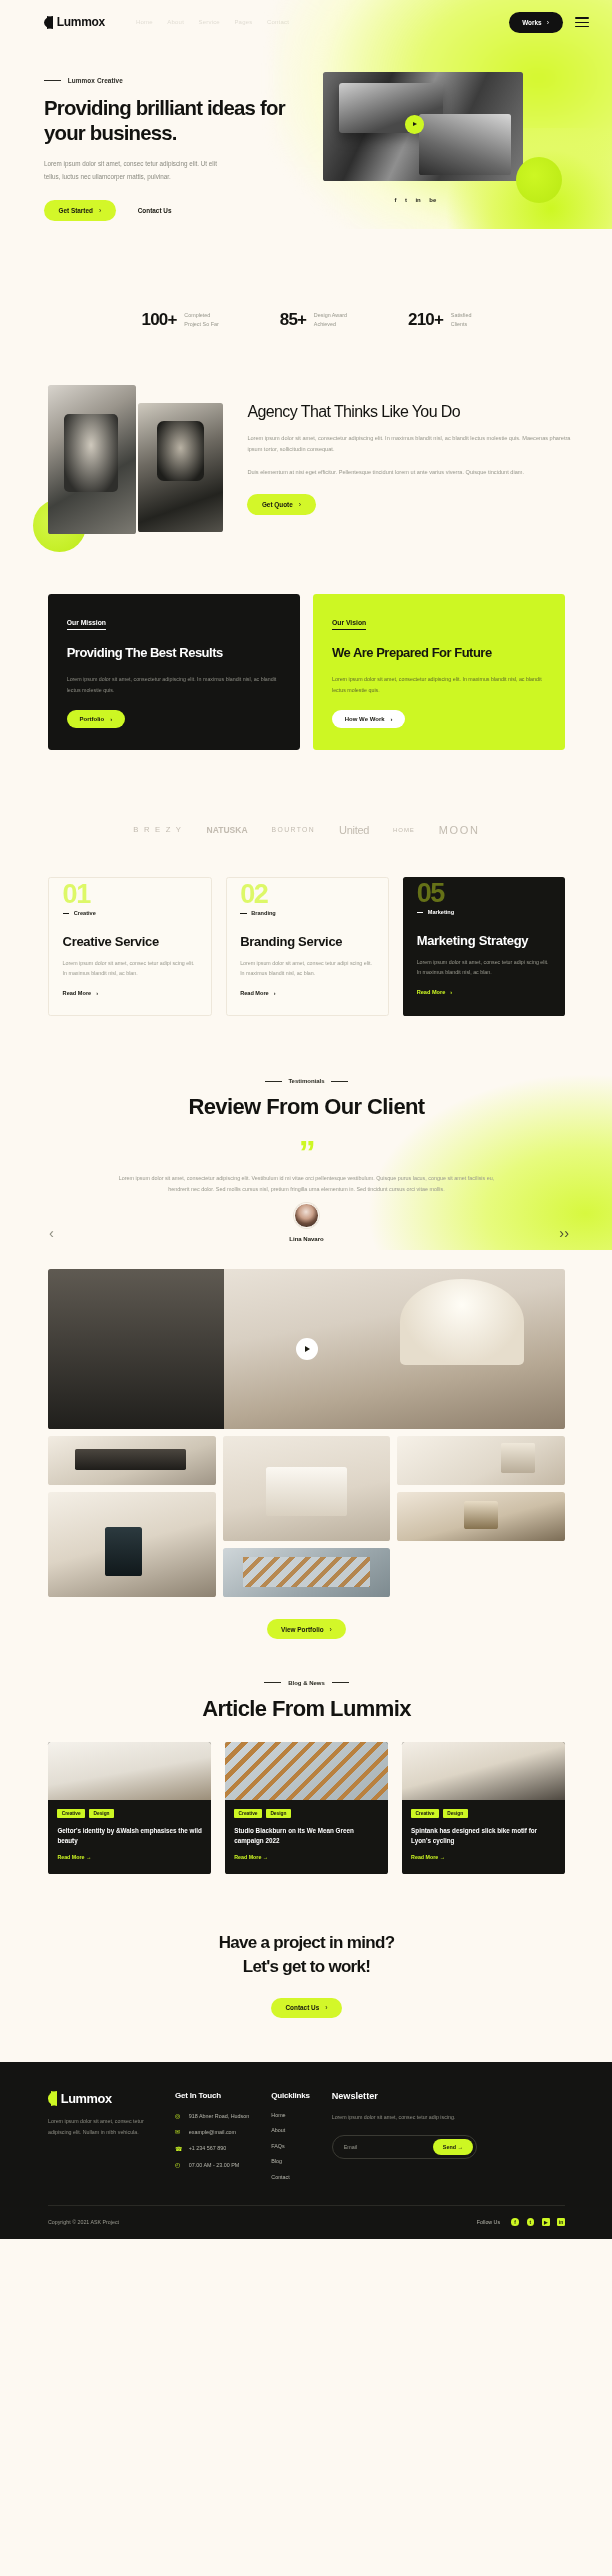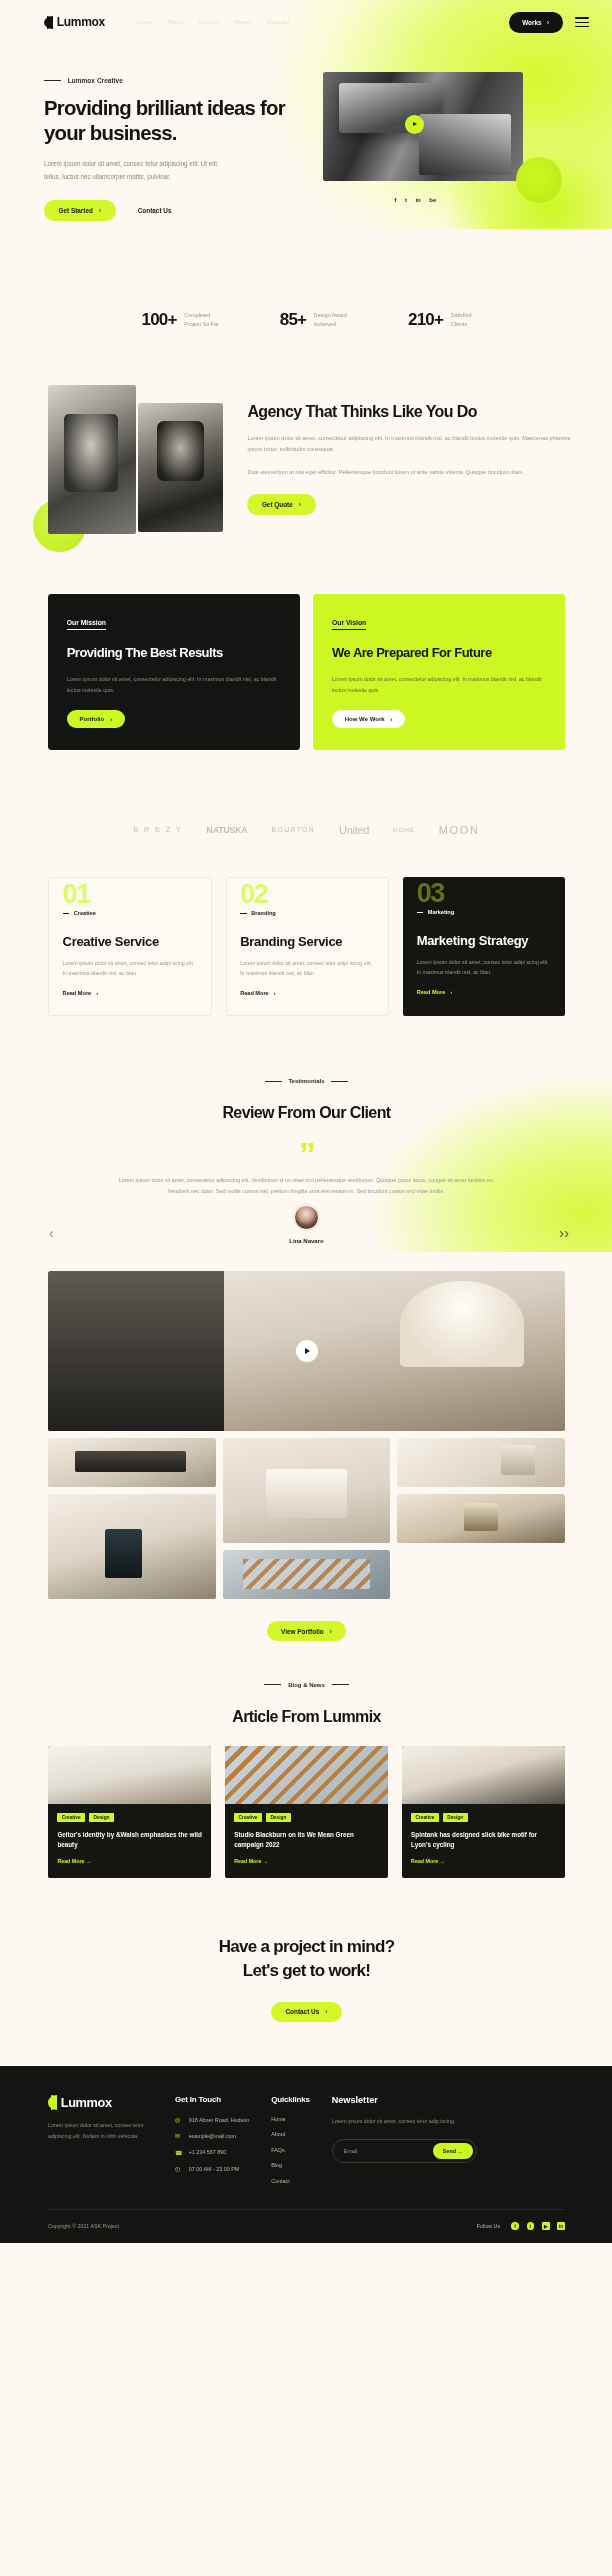--- a/index.html
+++ b/index.html
@@ -171,21 +171,21 @@
     left:90px; top:18.7px; width:85px; height:129px;
     background:linear-gradient(160deg,#cfcabf 0%,#6e6a62 40%,#23231f 75%,#55534c 100%);
   }
   .ag-img.b::after{
     content:""; position:absolute; left:22%; top:14%; width:56%; height:46%;
     background:radial-gradient(ellipse at 50% 45%, #b9b2a4, #1e1e1b 80%);
     border-radius:6.8px;
   }
   .agency-txt { flex:1; padding-top:17px; }
   .agency-txt h2 {
-    font-size:16px; line-height:1.25; font-weight:700; letter-spacing:-0.6px; color:#131310;
+    font-size:16px; line-height:1.25; font-weight:400; letter-spacing:-0.6px; color:#131310;
   }
   .agency-txt p {
     margin-top:11px; font-size:5.6px; line-height:2.1; color:#97978c;
   }
   .agency-txt .btn-lime { margin-top:15.3px; }
 
   
   .mv { display:flex; gap:13.6px; padding:8.5px 48px 48px; background:#fdf9f2; }
   .mv-card { flex:1; border-radius:3.4px; padding:18.7px 18.7px 22px; }
   .mv-card.dark { background:#141412; }
@@ -269,21 +269,21 @@
     pointer-events:none;
   }
   .section-kicker {
     position:relative; z-index:2;
     display:flex; align-items:center; justify-content:center; gap:6.8px;
     font-size:6px; font-weight:700; color:#2a2a22;
   }
   .section-kicker .dash { width:17px; height:1.1px; background:#2a2a22; display:block; }
   h2.section-title {
     position:relative; z-index:2;
-    margin-top:20px; font-size:16px; font-weight:800; letter-spacing:-0.6px; color:#131310;
+    margin-top:10px; font-size:22px; font-weight:800; letter-spacing:-0.6px; color:#131310;
   }
   .quote-mark {
     position:relative; z-index:2; margin:22px auto 0; color:#cdf723;
     font-size:34px; font-weight:800; line-height:.6; letter-spacing:-1.7px;
   }
   .testi-body {
     position:relative; z-index:2;
     margin:10.2px auto 0; width:383px; font-size:5.4px; line-height:2.15; color:#98988d;
   }
   .testi-avatar {
@@ -564,21 +564,21 @@
         <span>Branding</span>
       </div>
       <h4>Branding Service</h4>
       <p>Lorem ipsum dolor sit amet, consec tetur adipi scing elit. In maximus blandit nisl, ac blan.</p>
       <a href="#" class="svc-more">
         <span>Read More</span>
         <span class="chev">›</span>
       </a>
     </div>
     <div class="svc dark">
-      <div class="svc-num">03</div>
+      <div class="svc-num">05</div>
       <div class="svc-tag">
         <span class="dash"></span>
         <span>Marketing</span>
       </div>
       <h4>Marketing Strategy</h4>
       <p>Lorem ipsum dolor sit amet, consec tetur adipi scing elit. In maximus blandit nisl, ac blan.</p>
       <a href="#" class="svc-more">
         <span>Read More</span>
         <span class="chev">›</span>
       </a>

